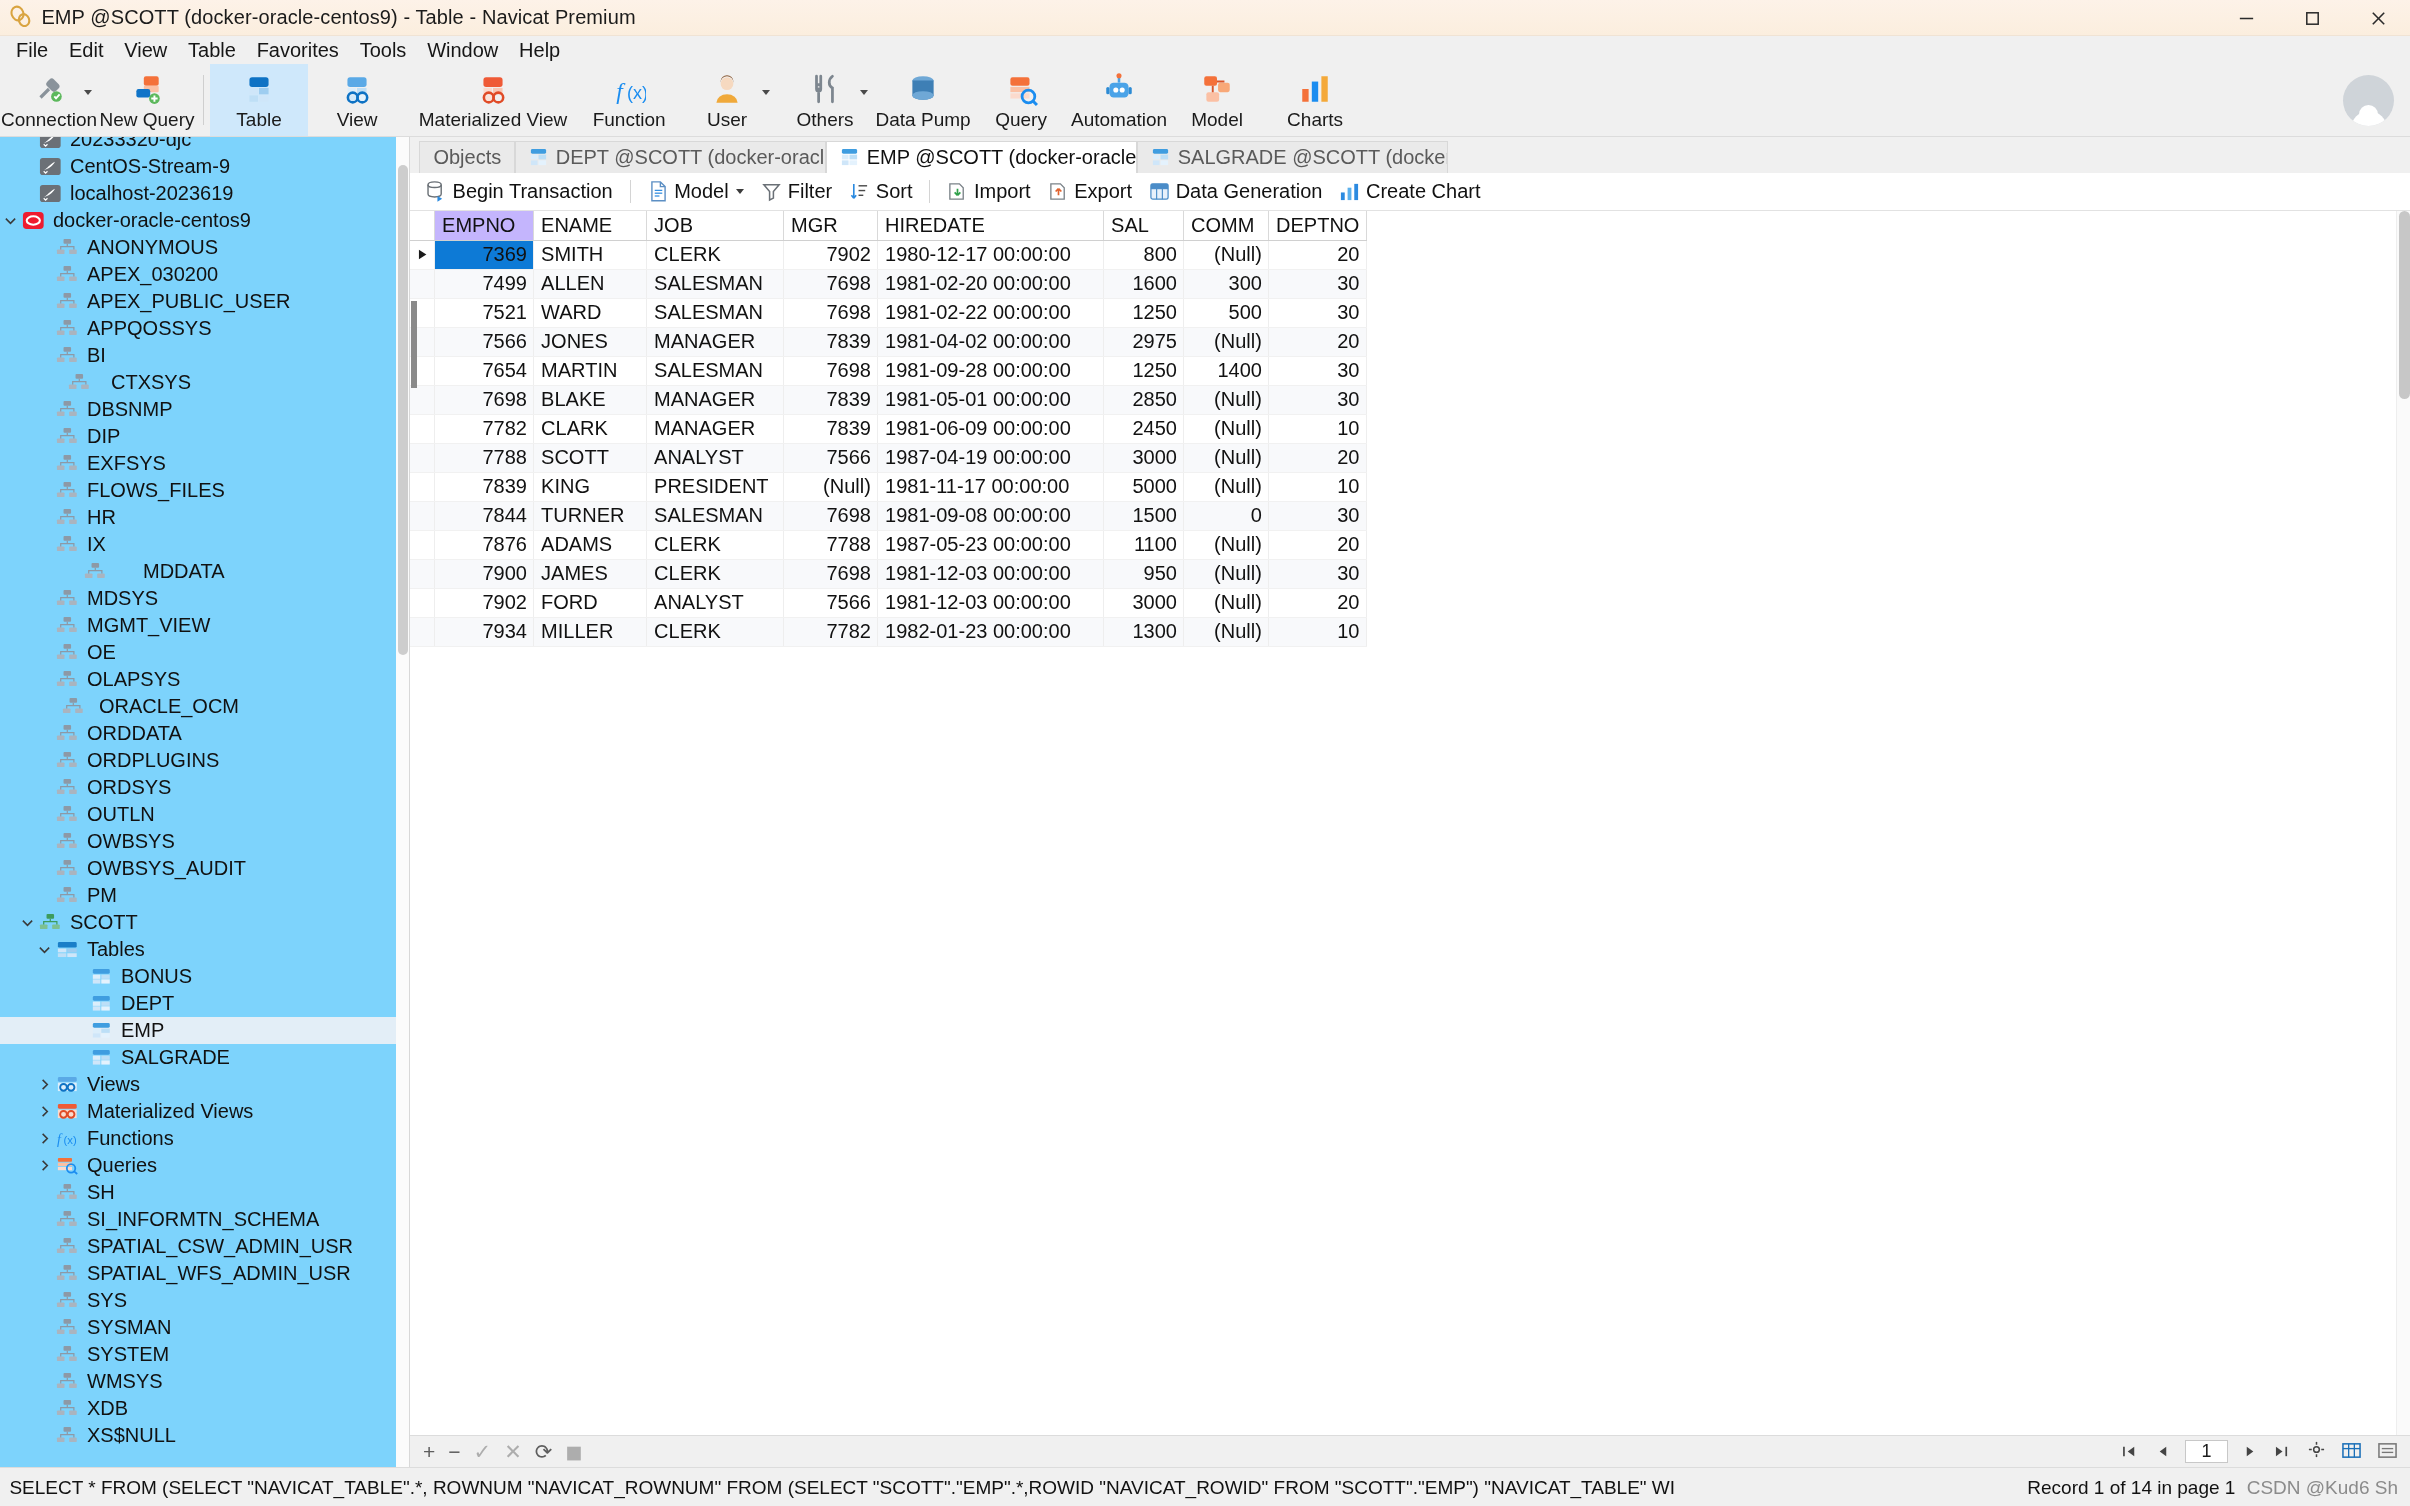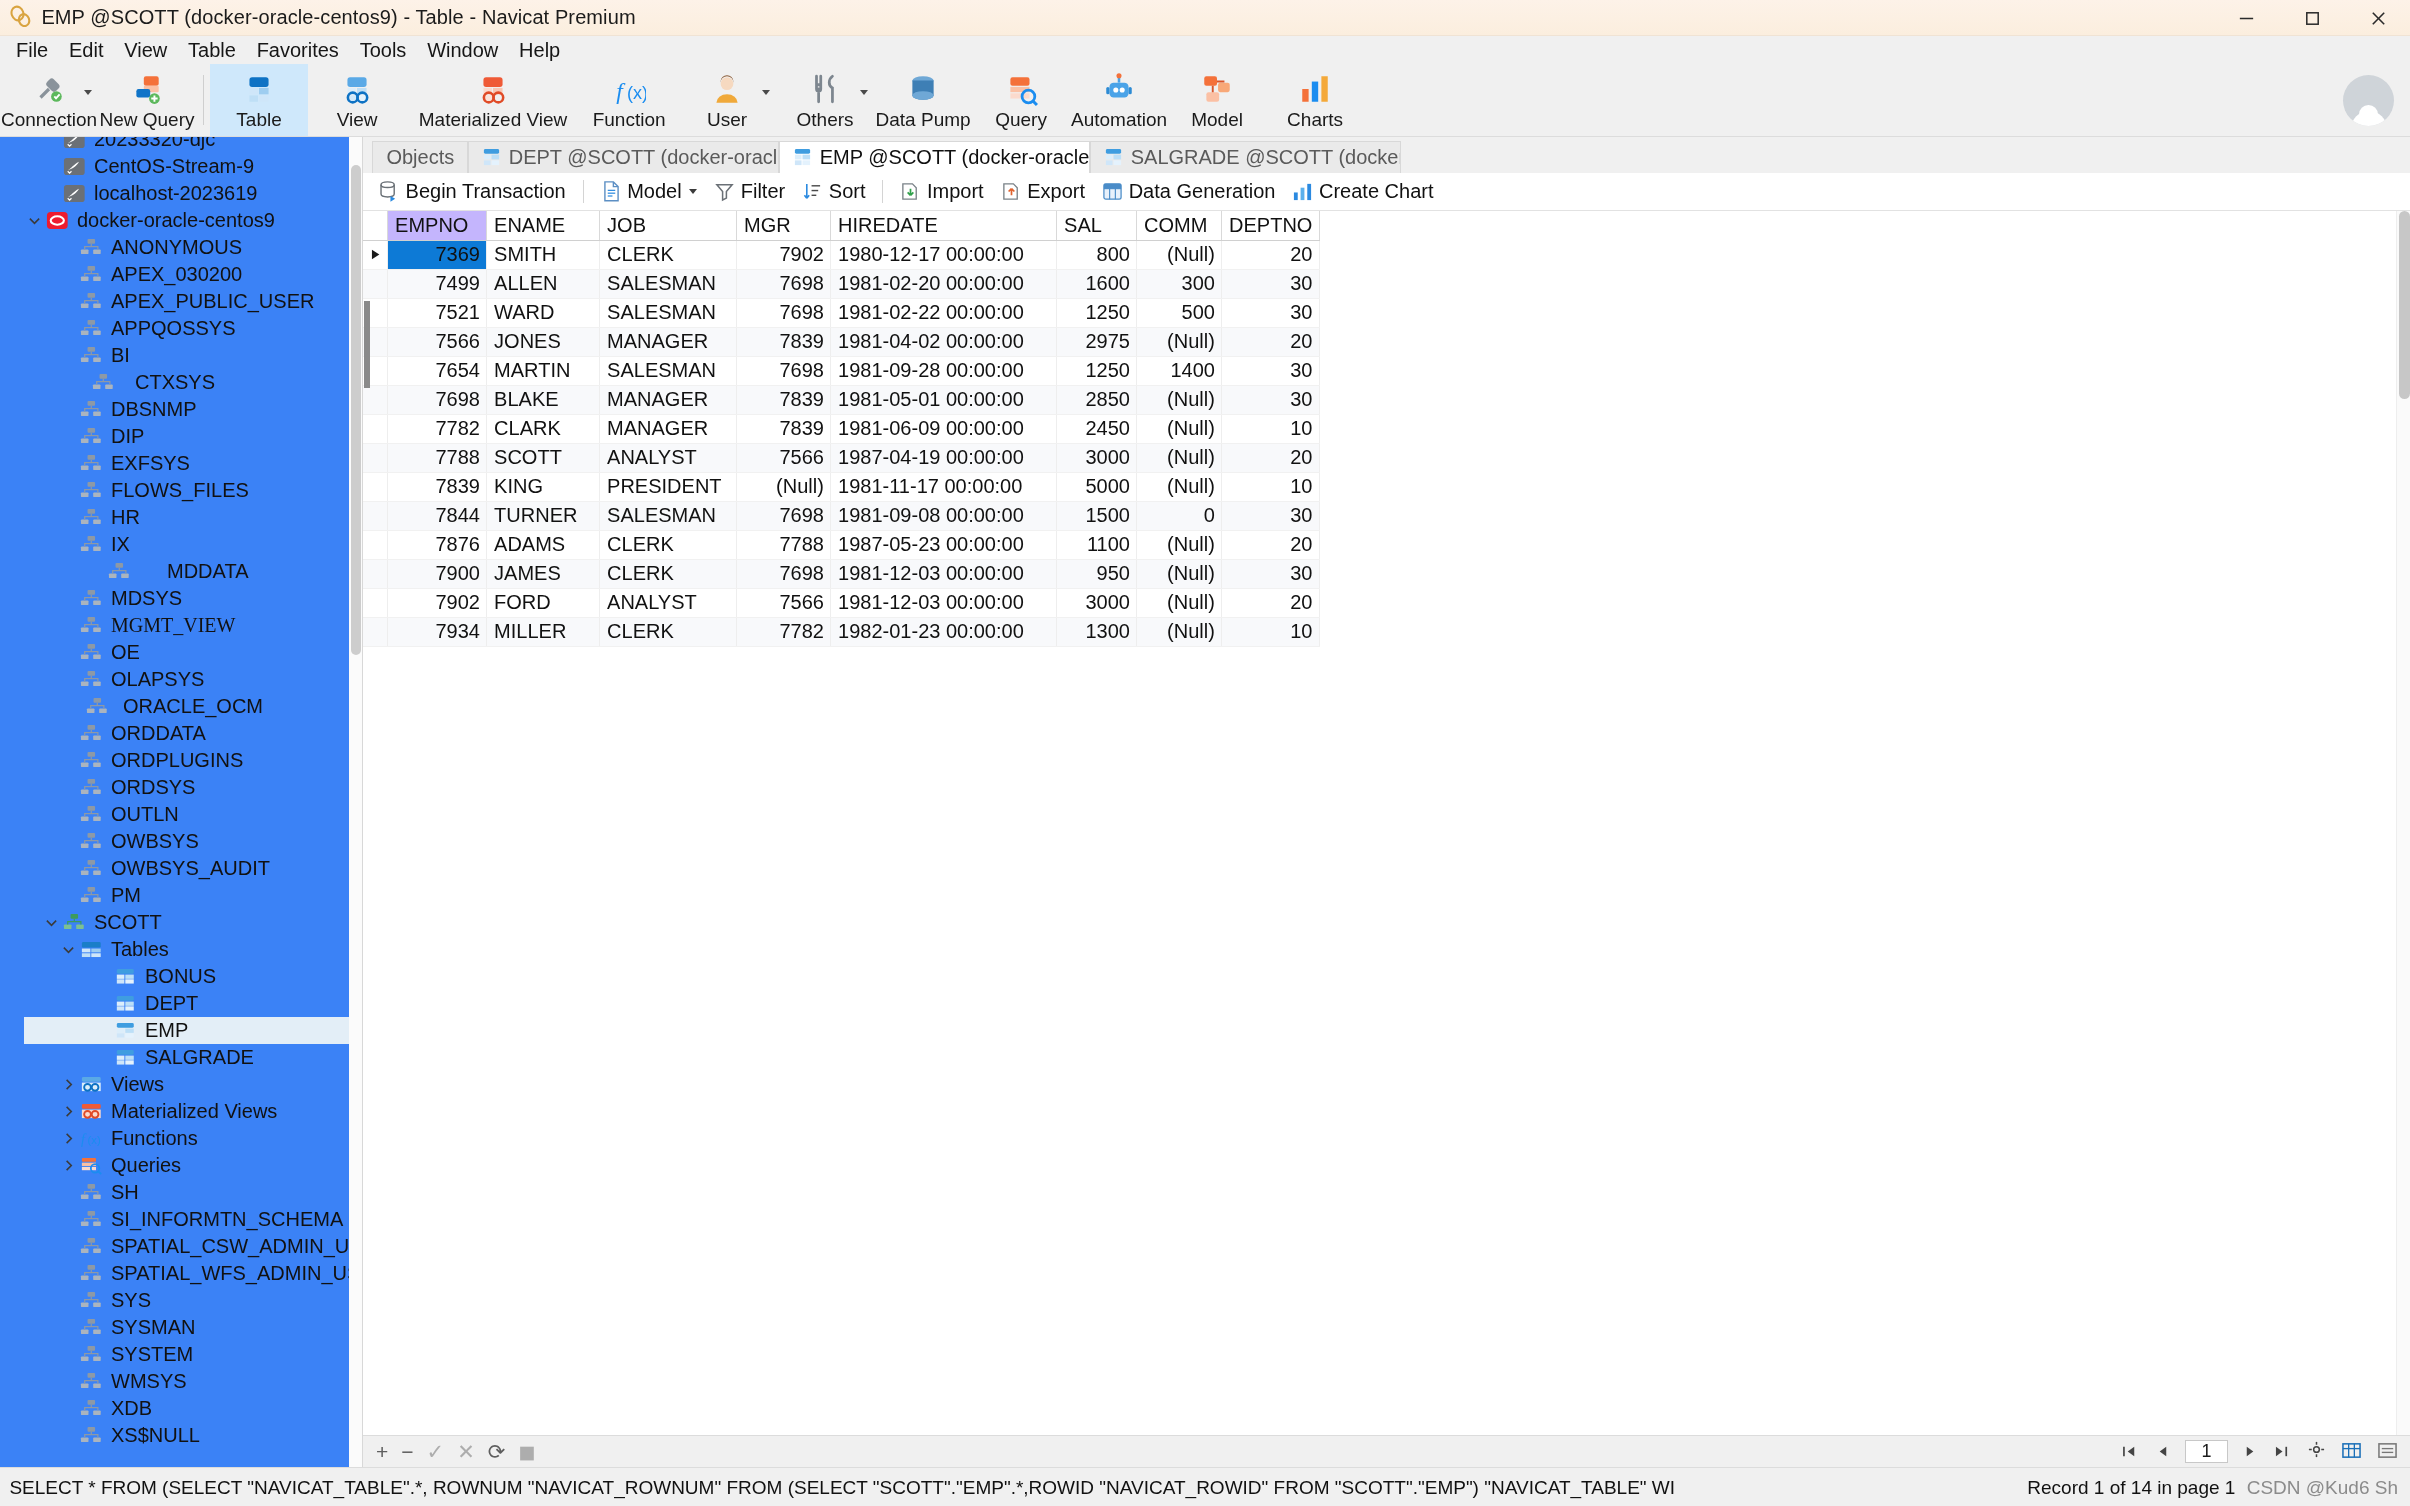--- a/index.html
+++ b/index.html
@@ -79,24 +79,23 @@
     overflow: hidden;
   }
   .avatar-corner .head { width: 19px; height: 19px; border-radius: 50%; background: #fff; margin-bottom: 1.9px;}
   .avatar-corner .body { position:absolute; bottom:-9.4px; width: 36px; height: 24.5px; border-radius: 18px 18px 0 0; background: #fff;}
 
   
   .split { display: flex; height: calc(1507px - 36px - 28px - 73px - 40px); }
 
   
   .sidebar {
-    width: 363px; background: #3b82f6; position: relative;
+    width: 410px; background: #7dd3fc; position: relative;
     border-right: 0.9px solid #d8d8d8;
     overflow: hidden;
-    padding-left: 24px;
   }
   .tree { padding-top: 0px; }
   .node {
     height: 27px; display: flex; align-items: center;
     font-size: 20px; color: #111; white-space: nowrap;
     padding-right: 3.8px;
   }
   .node.selected { background: #e3eef7; }
   .arrow {
     width: 21px; height: 27px; display: flex; align-items: center; justify-content: center;
@@ -618,21 +617,21 @@
           <span class="nico">
             <svg width="22.6" height="19" viewBox="0 0 24 20">
               <rect x="8" y="1" width="8" height="5" rx="1" fill="#8d99a6"></rect>
               <rect x="1" y="12" width="8" height="5" rx="1" fill="#aab4bf"></rect>
               <rect x="14" y="12" width="8" height="5" rx="1" fill="#aab4bf"></rect>
               <path d="M12 6 v3 M5 12 v-3 h14 v3" stroke="#8d99a6" stroke-width="1.3" fill="none"></path>
             </svg>
           </span>
           <span>MDSYS</span>
         </div>
-        <div class="node" style="padding-left: 34px; font-family: Liberation Serif, serif;">
+        <div class="node" style="padding-left: 34px;">
           <span class="arrow"></span>
           <span class="nico">
             <svg width="22.6" height="19" viewBox="0 0 24 20">
               <rect x="8" y="1" width="8" height="5" rx="1" fill="#8d99a6"></rect>
               <rect x="1" y="12" width="8" height="5" rx="1" fill="#aab4bf"></rect>
               <rect x="14" y="12" width="8" height="5" rx="1" fill="#aab4bf"></rect>
               <path d="M12 6 v3 M5 12 v-3 h14 v3" stroke="#8d99a6" stroke-width="1.3" fill="none"></path>
             </svg>
           </span>
           <span>MGMT_VIEW</span>

